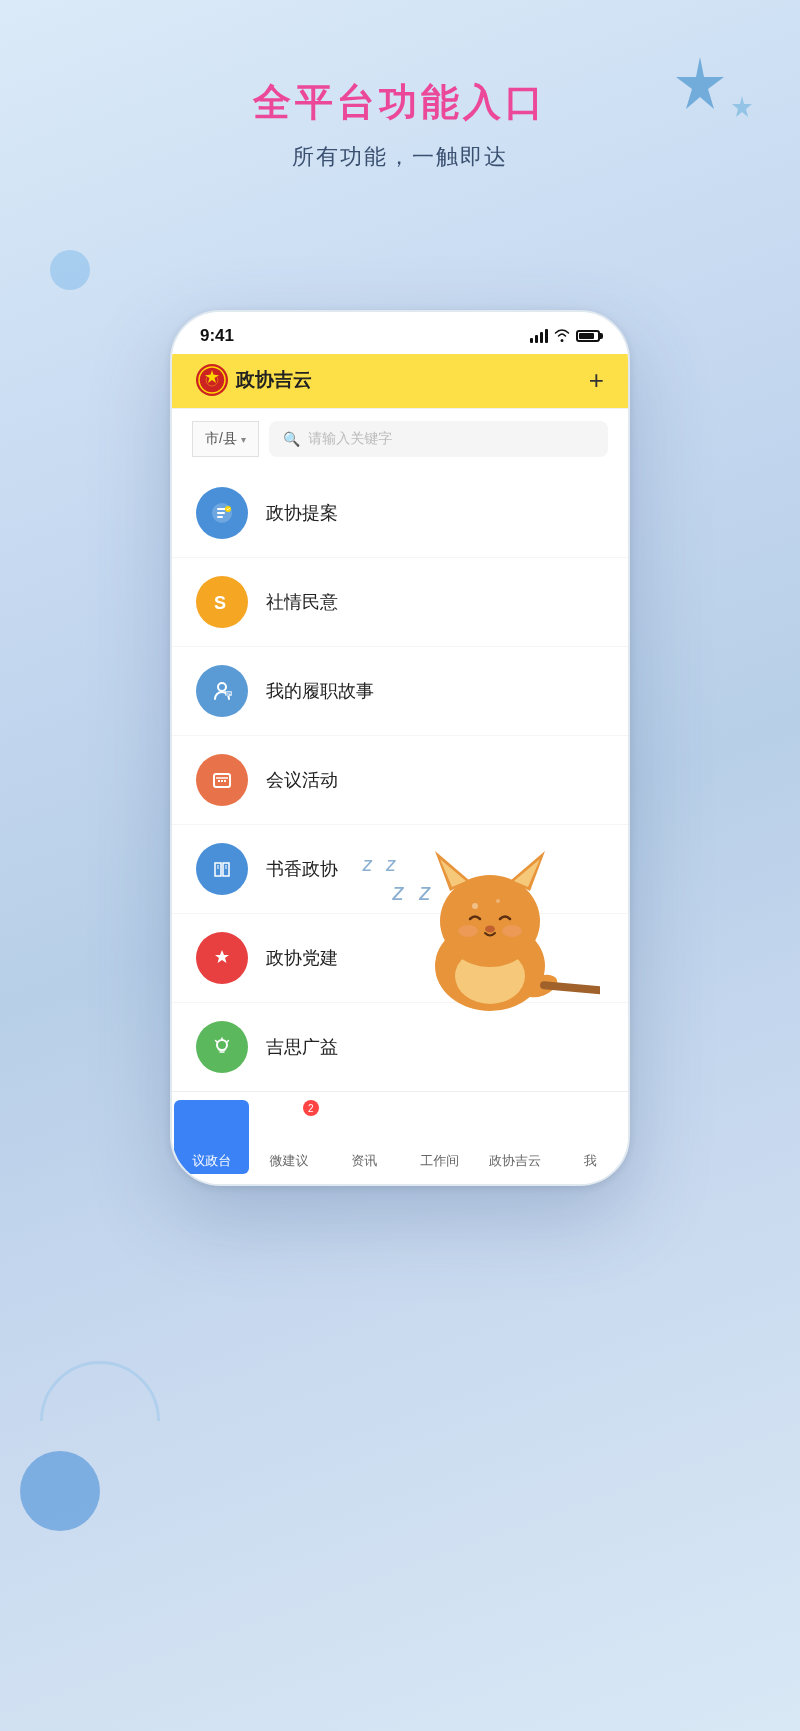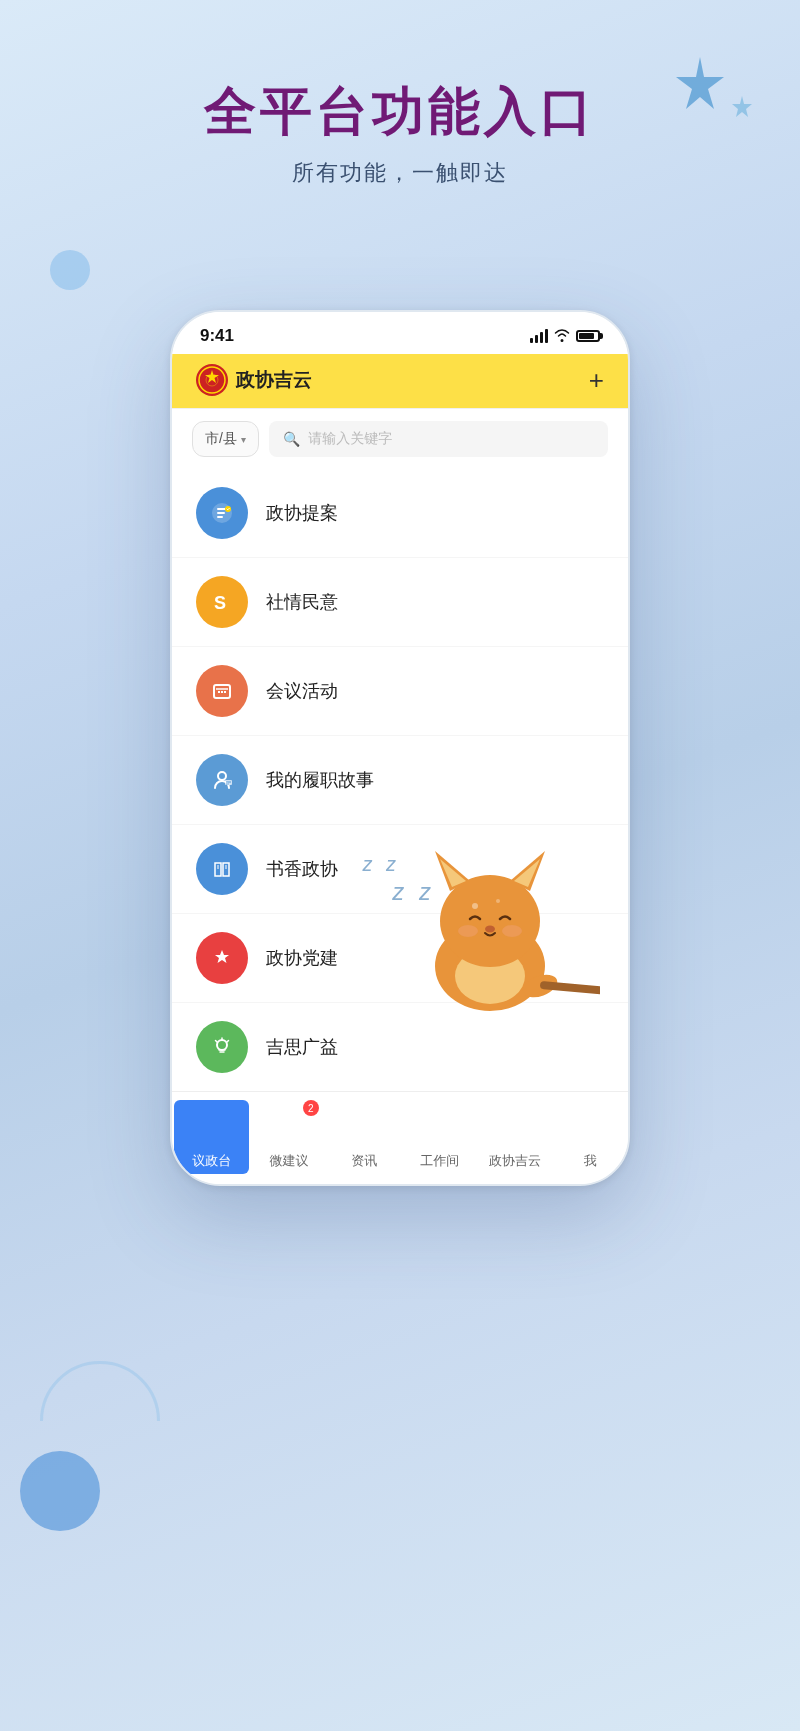--- a/index.html
+++ b/index.html
@@ -46,23 +46,23 @@
     
     .hero {
       position: absolute;
       top: 80px;
       left: 0;
       right: 0;
       text-align: center;
       z-index: 2;
     }
     .hero-title {
-      font-size: 52px;
+      font-size: 38px;
       font-weight: 800;
-      color: #701a75;
+      color: #ec4899;
       letter-spacing: 4px;
       line-height: 1.2;
     }
     .hero-subtitle {
       font-size: 22px;
       color: #3a5070;
       margin-top: 16px;
       letter-spacing: 2px;
       text-align: center;
     }
@@ -178,21 +178,21 @@
       gap: 10px;
       padding: 12px 20px;
       background: #fff;
     }
     .location-select {
       display: flex;
       align-items: center;
       gap: 4px;
       padding: 8px 12px;
       border: 1px solid #e0e0e0;
-      border-radius: 12px;
+      border-radius: 0;
       font-size: 14px;
       color: #555;
       background: #fafafa;
     }
     .chevron-down {
       font-size: 10px;
       color: #888;
     }
     .search-input-box {
       flex: 1;
@@ -389,41 +389,41 @@
       <div class="menu-item">
         <div class="menu-icon-circle" style="background:#f5a623;">
           <svg width="28" height="28" viewBox="0 0 28 28" fill="none">
             <text x="6" y="21" font-size="18" fill="white" font-weight="bold">S</text>
           </svg>
         </div>
         <span class="menu-label">社情民意</span>
       </div>
 
       <div class="menu-item">
-        <div class="menu-icon-circle" style="background:#e8724a;">
-          <svg width="28" height="28" viewBox="0 0 28 28" fill="none">
-            <rect x="6" y="8" width="16" height="13" rx="2" stroke="white" stroke-width="2"></rect>
-            <path d="M10 14h2v2h-2zM13 14h2v2h-2zM16 14h2v2h-2z" fill="white"></path>
-            <path d="M8 12h12" stroke="white" stroke-width="1.5"></path>
-          </svg>
-        </div>
-        <span class="menu-label">会议活动</span>
-      </div>
-
-      <div class="menu-item">
         <div class="menu-icon-circle" style="background:#5b9bd5;">
           <svg width="28" height="28" viewBox="0 0 28 28" fill="none">
             <circle cx="14" cy="10" r="4" stroke="white" stroke-width="2"></circle>
             <path d="M7 22c0-4 3.1-7 7-7s7 3.1 7 7" stroke="white" stroke-width="2" stroke-linecap="round"></path>
             <rect x="17" y="14" width="7" height="5" rx="1" fill="white" opacity="0.7"></rect>
             <line x1="18" y1="16" x2="23" y2="16" stroke="#5b9bd5" stroke-width="1"></line>
             <line x1="18" y1="18" x2="21" y2="18" stroke="#5b9bd5" stroke-width="1"></line>
           </svg>
         </div>
         <span class="menu-label">我的履职故事</span>
+      </div>
+
+      <div class="menu-item">
+        <div class="menu-icon-circle" style="background:#e8724a;">
+          <svg width="28" height="28" viewBox="0 0 28 28" fill="none">
+            <rect x="6" y="8" width="16" height="13" rx="2" stroke="white" stroke-width="2"></rect>
+            <path d="M10 14h2v2h-2zM13 14h2v2h-2zM16 14h2v2h-2z" fill="white"></path>
+            <path d="M8 12h12" stroke="white" stroke-width="1.5"></path>
+          </svg>
+        </div>
+        <span class="menu-label">会议活动</span>
       </div>
 
       <div class="menu-item">
         <div class="menu-icon-circle" style="background:#4a90d9;">
           <svg width="28" height="28" viewBox="0 0 28 28" fill="none">
             <path d="M7 8h6v13H7z" stroke="white" stroke-width="1.5"></path>
             <path d="M15 8h6v13h-6z" stroke="white" stroke-width="1.5"></path>
             <line x1="9" y1="11" x2="11" y2="11" stroke="white" stroke-width="1"></line>
             <line x1="9" y1="13" x2="11" y2="13" stroke="white" stroke-width="1"></line>
             <line x1="17" y1="11" x2="19" y2="11" stroke="white" stroke-width="1"></line>

